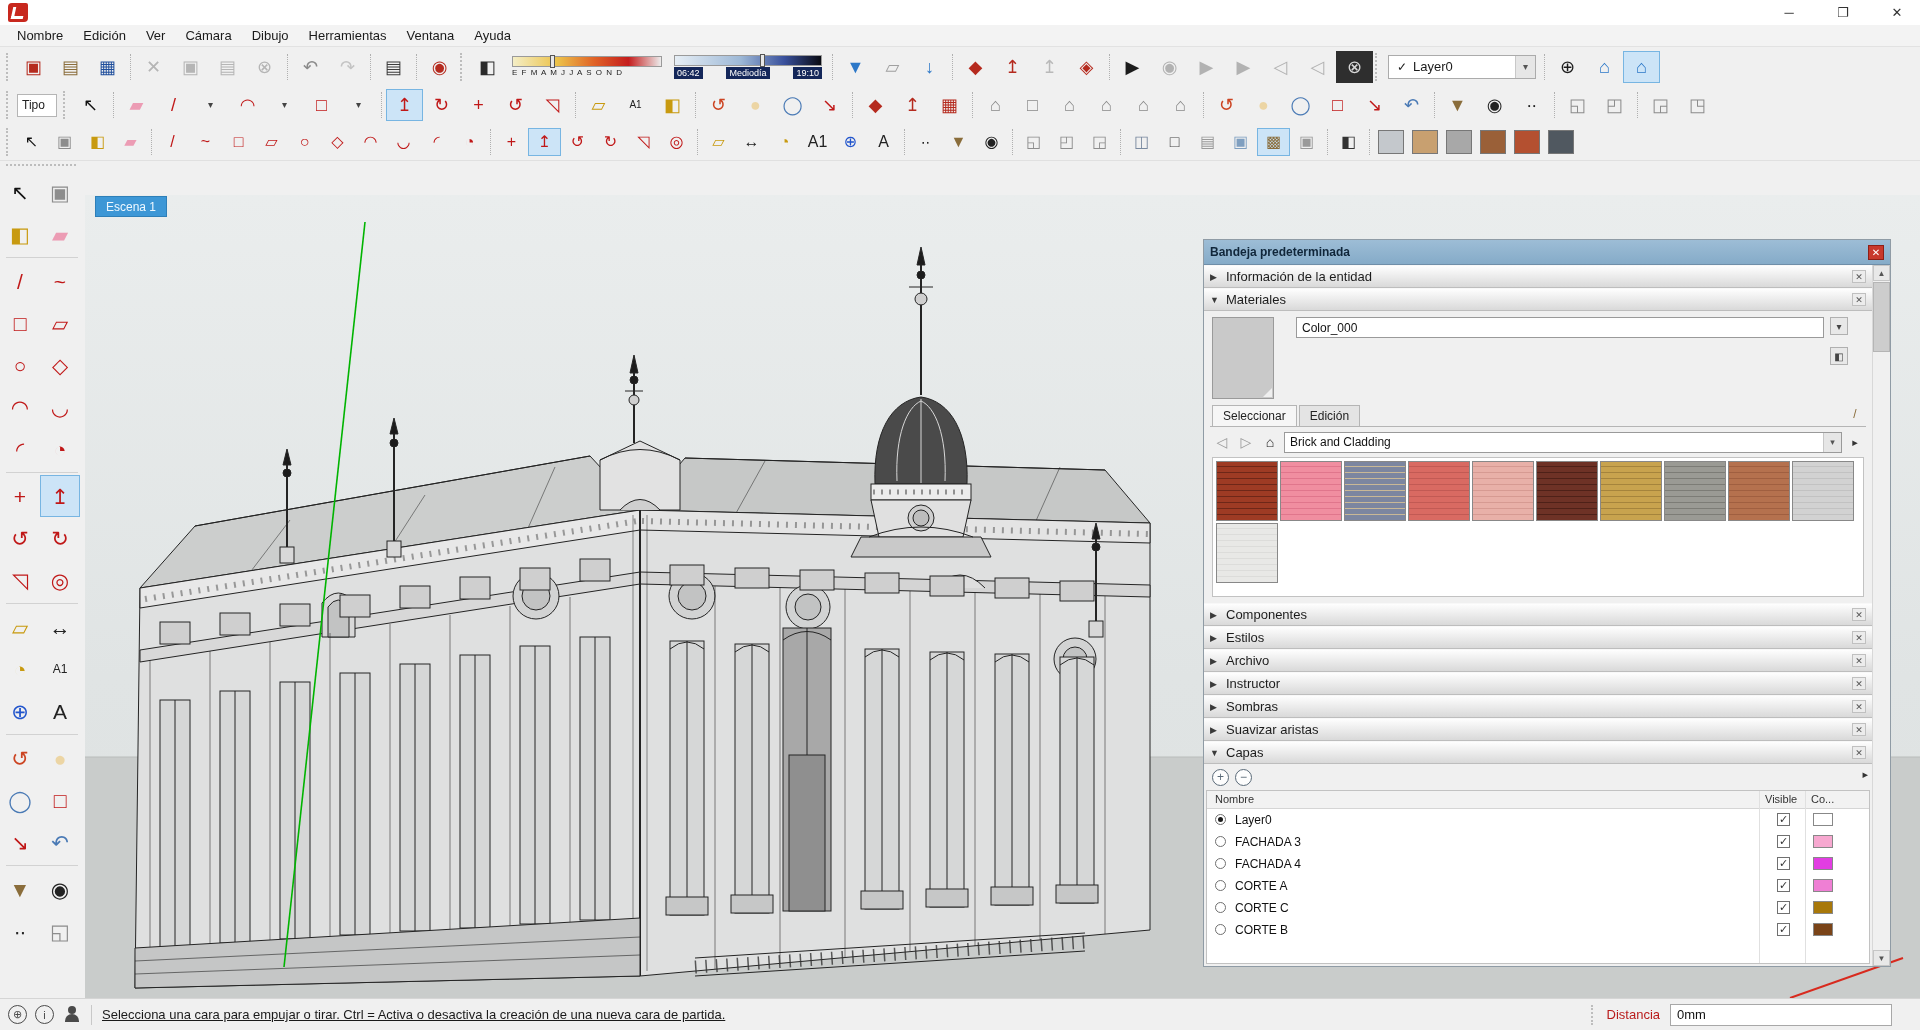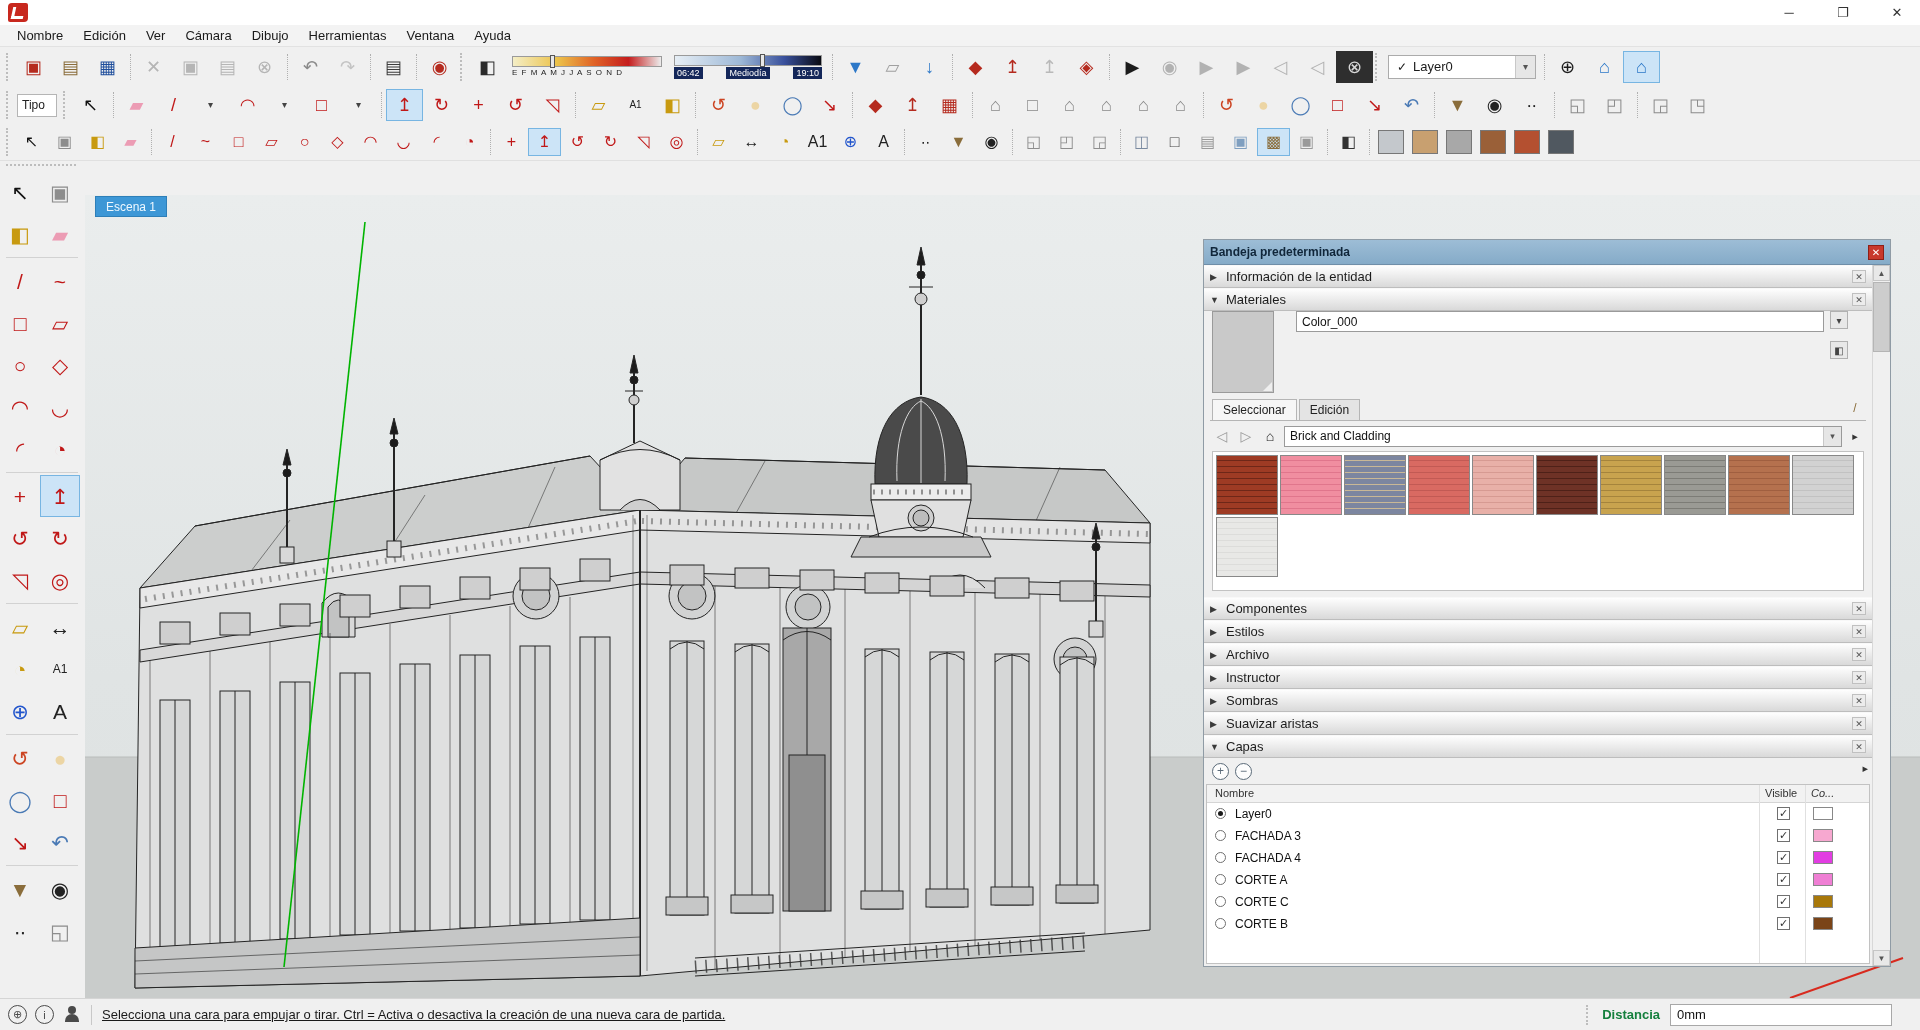--- a/index.html
+++ b/index.html
@@ -90,21 +90,21 @@
     border:1px solid #b5b5b5; }
 
   .sec-hdr { height:23px; background:linear-gradient(#fefefe,#d9d9d9); border-bottom:1px solid #bdbdbd;
     border-top:1px solid #f8f8f8; display:flex; align-items:center; padding:0 6px; flex:0 0 auto; }
   .sec-hdr .arr { font-size:9px; color:#3a3a3a; width:16px; }
   .sec-hdr .lbl { font-size:13px; color:#1c1c1c; flex:1; }
   .sec-x { width:14px; height:13px; font-size:9px; color:#555; display:flex; align-items:center;
     justify-content:center; border:1px solid #c0c0c0; background:#ececec; }
 
   
-  #mat-body { background:#f0f0f0; padding:0 6px 0 6px; flex:0 0 auto; }
+  #mat-body { background:#f0f0f0; padding:6px 6px 0 6px; flex:0 0 auto; }
   #mat-top { position:relative; height:86px; }
   #mat-preview { position:absolute; left:2px; top:0; width:62px; height:82px; background:#c9c9c9;
     border:1px solid #9a9a9a; }
   #mat-preview .rsz { position:absolute; right:1px; bottom:1px; width:0; height:0;
     border-left:9px solid transparent; border-bottom:9px solid #efefef; }
   #mat-name { position:absolute; left:86px; top:0; width:528px; height:21px; background:#fff;
     border:1px solid #9a9a9a; font-size:12px; color:#111; display:flex; align-items:center; padding-left:5px; }
   .mat-mini { position:absolute; width:18px; height:18px; background:#e8e8e8; border:1px solid #b0b0b0;
     display:flex; align-items:center; justify-content:center; font-size:10px; color:#444; }
   #mat-tabs { display:flex; align-items:flex-end; height:24px; border-bottom:1px solid #b5b5b5;
@@ -133,21 +133,21 @@
   #capas-tools { height:26px; display:flex; align-items:center; gap:6px; padding:0 8px; position:relative; }
   .cap-btn { width:17px; height:17px; border-radius:50%; border:1.5px solid #5a6a78; color:#5a6a78;
     font-size:12px; display:flex; align-items:center; justify-content:center; background:#fdfdfd; }
   #capas-detail { position:absolute; right:4px; top:4px; font-size:11px; color:#333; }
   #capas-list { flex:1; background:#fff; border:1px solid #c2c2c2; margin:0 2px 2px 2px; position:relative;
     overflow:hidden; }
   #capas-cols { height:18px; background:#f2f2f2; border-bottom:1px solid #d5d5d5; position:relative;
     font-size:11px; color:#333; }
   #capas-cols .c1 { position:absolute; left:8px; top:2px; }
   #capas-cols .c2 { position:absolute; left:558px; top:2px; }
-  #capas-cols .c3 { position:absolute; left:604px; top:2px;font-style:italic; }
+  #capas-cols .c3 { position:absolute; left:604px; top:2px; }
   .colline { position:absolute; top:0; bottom:0; width:1px; background:#e0e0e0; }
   .lr { position:relative; height:22px; }
   .lr .radio { position:absolute; left:8px; top:5px; width:11px; height:11px; border-radius:50%;
     border:1px solid #707070; background:#fff; }
   .lr .radio.on:after { content:""; position:absolute; left:2px; top:2px; width:5px; height:5px;
     border-radius:50%; background:#1a1a1a; }
   .lr .nm { position:absolute; left:28px; top:4px; font-size:12px; color:#111; }
   .lr .cb { position:absolute; left:570px; top:4px; width:13px; height:13px; border:1px solid #707070;
     background:#fff; font-size:11px; line-height:11px; text-align:center; color:#333; }
   .lr .chip { position:absolute; left:606px; top:4px; width:20px; height:13px; border:1px solid #888; }
@@ -159,21 +159,21 @@
     display:flex; align-items:center; justify-content:center; font-size:11px; color:#4a4a4a; flex:0 0 auto; }
   #sb-person { border:none; position:relative; }
   #sb-person .head { position:absolute; left:6px; top:1px; width:8px; height:8px; border-radius:50%;
     background:#4a4a4a; }
   #sb-person .bodyp { position:absolute; left:3px; top:9px; width:14px; height:8px;
     border-radius:7px 7px 0 0; background:#4a4a4a; }
   #sb-sep { width:1px; height:20px; background:#c8c8c8; margin:0 10px; }
   #sb-msg { font-size:13px; color:#1a1a1a; flex:1; white-space:nowrap; overflow:hidden;text-decoration:underline; }
   #measure { display:flex; align-items:center; margin-right:28px; }
   #measure .vsep { width:1px; height:20px; border-left:2px dotted #bdbdbd; margin-right:14px; }
-  #measure-label { font-size:13px; color:#15803d; margin-right:10px;font-weight:bold; }
+  #measure-label { font-size:13px; color:#b91c1c; margin-right:10px; }
   #measure-value { width:222px; height:22px; background:#fff; border:1px solid #a8a8a8; font-size:13px;
     color:#111; display:flex; align-items:center; padding-left:6px; }
 </style>
 </head>
 <body>
 
 <div id="titlebar">
   <div id="app-logo"></div>
   <div class="wctl" style="left:1766px">─</div>
   <div class="wctl" style="left:1820px">❐</div>

